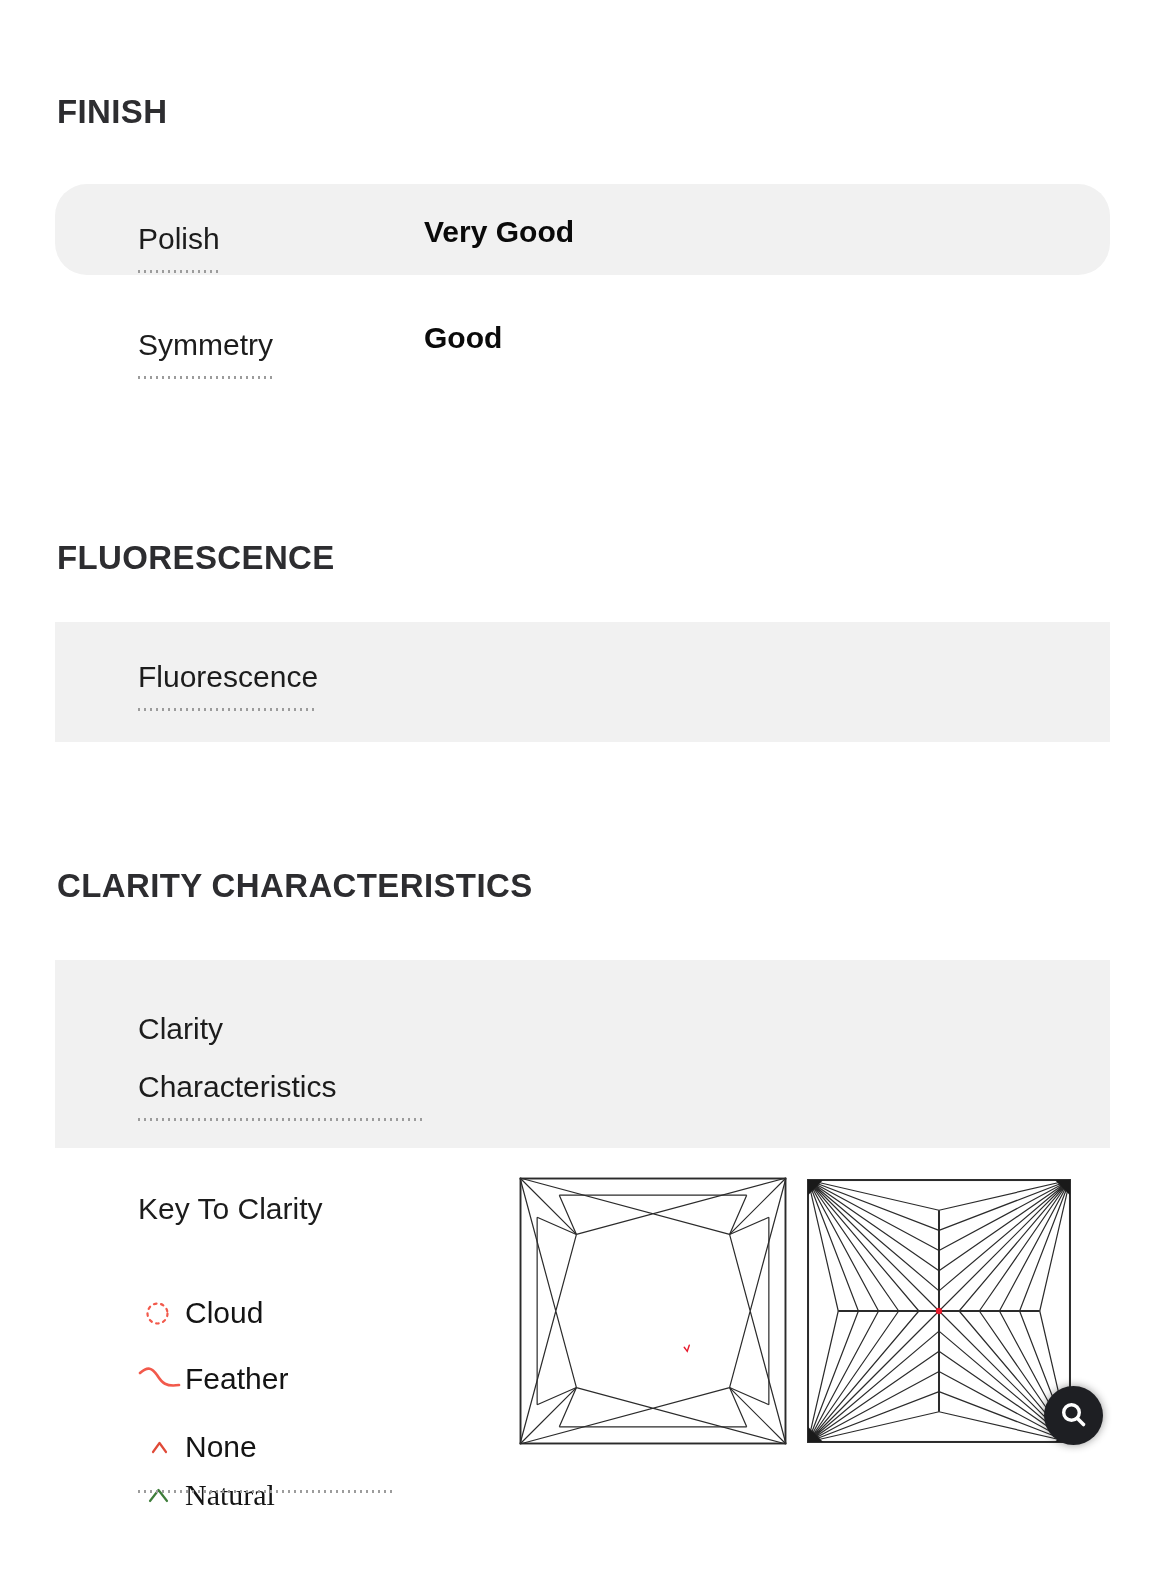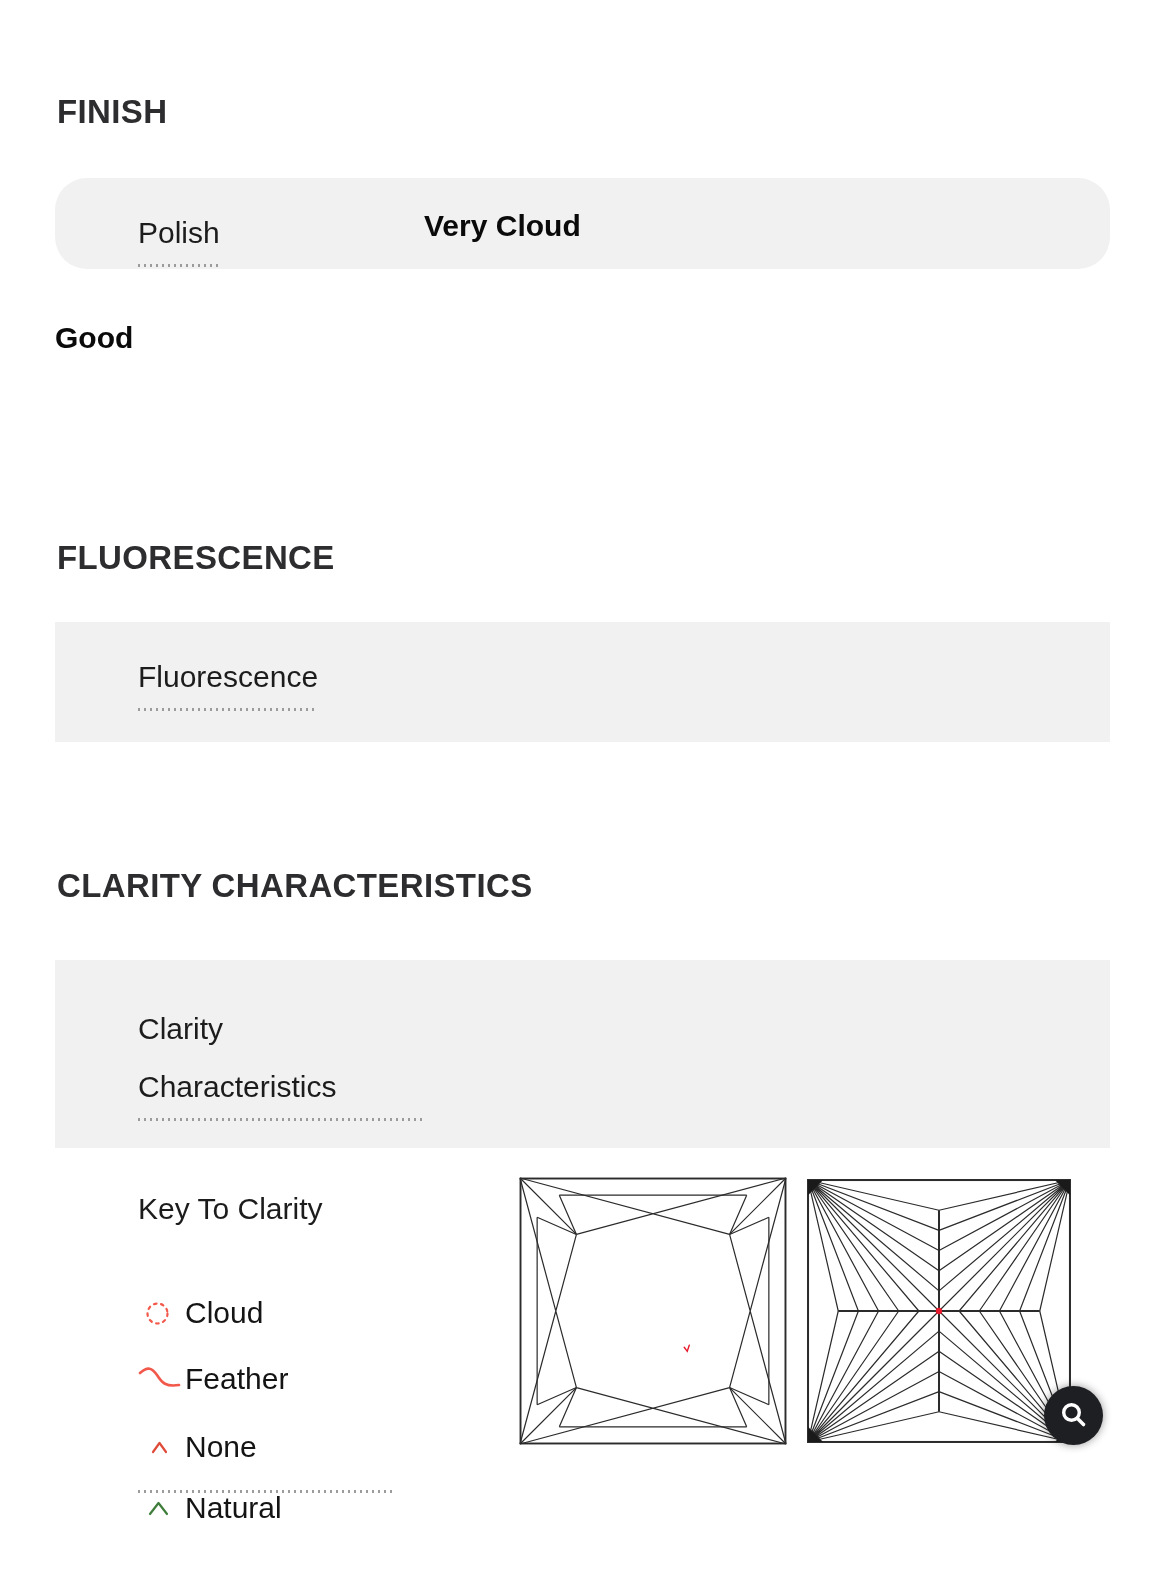--- a/index.html
+++ b/index.html
@@ -26,21 +26,21 @@
   #fluorescence-title { top: 538px; }
   #clarity-title { top: 866px; }
 
   .spec-row {
     position: absolute;
     left: 55px;
     width: 1055px;
     display: flex;
   }
   .spec-row.alt { background: #f1f1f1; }
-  #row-polish { top: 178px; height: 91px; border-radius: 32px; }
+  #row-polish { top: 184px; height: 91px; border-radius: 32px; }
   #row-symmetry { top: 290px; height: 150px; }
   #row-fluorescence { top: 622px; height: 120px; }
   #row-clarity { top: 960px; height: 188px; }
 
   .cell-label {
     width: 369px;
     padding: 37px 0 0 83px;
     font-size: 30px;
     color: #1c1c1c;
   }
@@ -77,21 +77,21 @@
     font-size: 30px; color: #1c1c1c; white-space: nowrap;
   }
   .key-item {
     position: absolute; left: 0;
     display: flex; align-items: center;
     height: 38px; font-size: 30px; color: #141414; margin-top: 48px;
   }
   #key-item-cloud   { top: 54px; }
   #key-item-feather { top: 120px; }
   #key-item-chip    { top: 188px; }
-  #key-item-natural { top: 249px; }
+  #key-item-natural { top: 236px; font-family: Liberation Serif, serif; }
   .key-icon { width: 47px; display: flex; align-items: center; }
   #key-item-cloud .key-icon svg   { margin-left: 7px; }
   #key-item-feather .key-icon svg { margin-left: 0px; }
   #key-item-chip .key-icon svg    { margin-left: 13px; }
   #key-item-natural .key-icon svg { margin-left: 10px; }
   #key-dots {
     position: absolute; top: 298px; left: 0;
     width: 258px; height: 3px;
     background-image: repeating-linear-gradient(90deg, #9c9c9c 0 2px, transparent 2px 6px);
   }
@@ -122,24 +122,30 @@
 
 <h2 class="section-title" id="finish-title">FINISH</h2>
 
 <div class="spec-row alt" id="row-polish">
   <div class="cell-label">
     <span class="lbl">
       <span class="lbl-text">Polish</span>
       <span class="lbl-dots"></span>
     </span>
   </div>
-  <div class="cell-value">Very Cloud</div>
+  <div class="cell-value">Very Good</div>
 </div>
 
 <div class="spec-row" id="row-symmetry">
+  <div class="cell-label">
+    <span class="lbl">
+      <span class="lbl-text">Symmetry</span>
+      <span class="lbl-dots"></span>
+    </span>
+  </div>
   <div class="cell-value">Good</div>
 </div>
 
 <h2 class="section-title" id="fluorescence-title">FLUORESCENCE</h2>
 
 <div class="spec-row alt" id="row-fluorescence">
   <div class="cell-label">
     <span class="lbl">
       <span class="lbl-text">Fluorescence</span>
       <span class="lbl-dots"></span>

